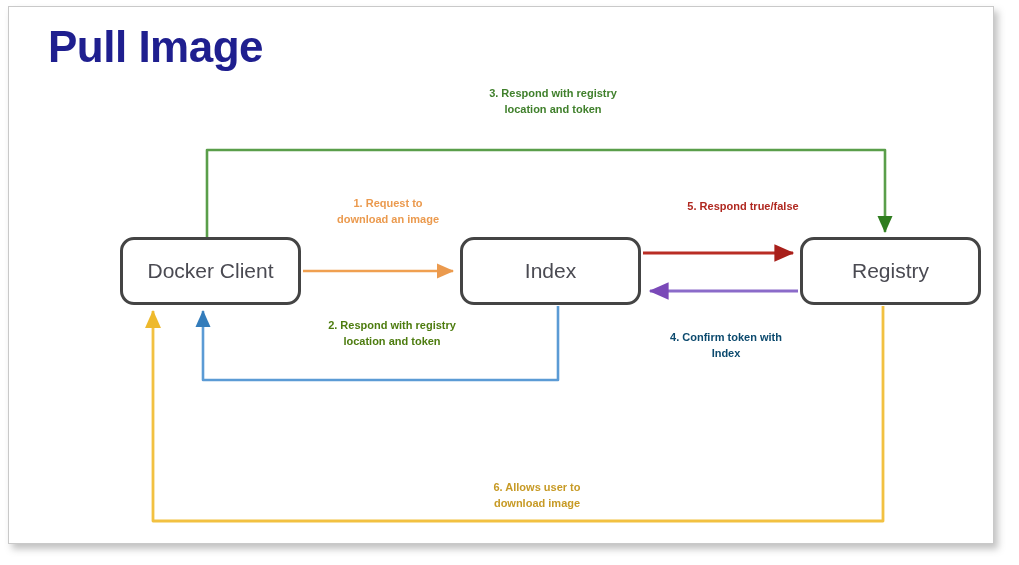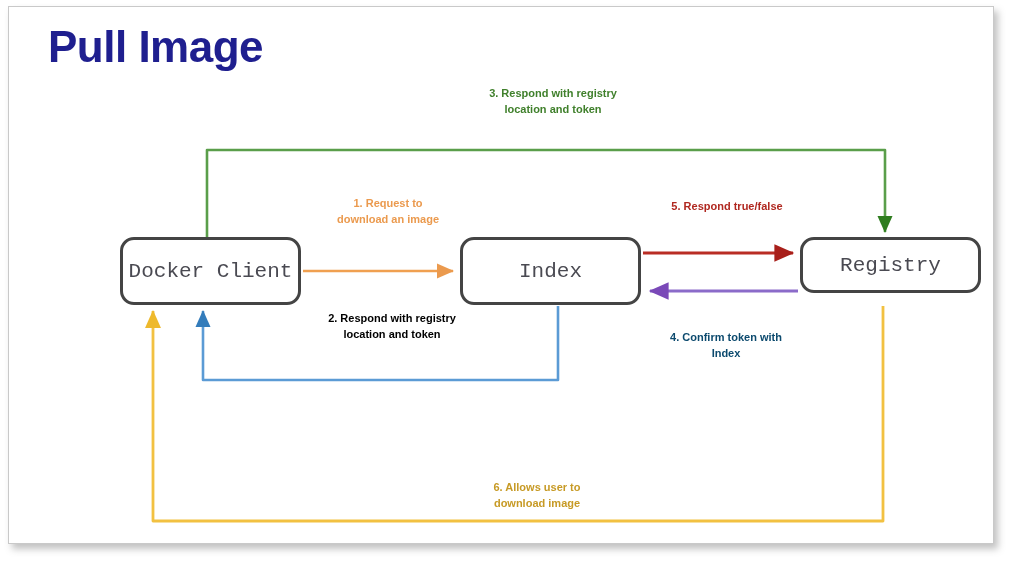--- a/index.html
+++ b/index.html
@@ -46,39 +46,39 @@
     border: 3px solid #444444;
     border-radius: 14px;
     box-sizing: border-box;
     display: flex;
     align-items: center;
     justify-content: center;
   }
   .node-label {
     font-size: 21px;
     color: #4a4a52;
-    font-family: Liberation Mono, monospace;
+    font-family: Liberation Sans, sans-serif;
     white-space: nowrap;
   }
   #node-docker-client { left: 120px; top: 237px; width: 181px; height: 68px; }
   #node-index        { left: 460px; top: 237px; width: 181px; height: 68px; }
-  #node-registry     { left: 800px; top: 237px; width: 181px; height: 56px; }
+  #node-registry     { left: 800px; top: 237px; width: 181px; height: 68px; }
 
   .edge-label {
     position: absolute;
     font-size: 11px;
     font-weight: bold;
     text-align: center;
     line-height: 1.45;
     white-space: pre-line;
   }
   #label-step-3 { left: 418px; top: 86px;  width: 270px; color: #40802c; }
   #label-step-1 { left: 268px; top: 196px; width: 240px; color: #eb9a4e; }
-  #label-step-5 { left: 612px; top: 199px; width: 230px; color: #b02820; }
-  #label-step-2 { left: 272px; top: 311px; width: 240px; color: #000000; }
+  #label-step-5 { left: 628px; top: 199px; width: 230px; color: #b02820; }
+  #label-step-2 { left: 272px; top: 318px; width: 240px; color: #4d7c0f; }
   #label-step-4 { left: 616px; top: 330px; width: 220px; color: #0c4a6e; }
   #label-step-6 { left: 432px; top: 466px; width: 210px; color: #c79a25; margin-top: 14px; }
 </style>
 </head>
 <body>
 
 <div id="slide-frame"></div>
 
 <div id="page-title">Pull Image</div>
 

